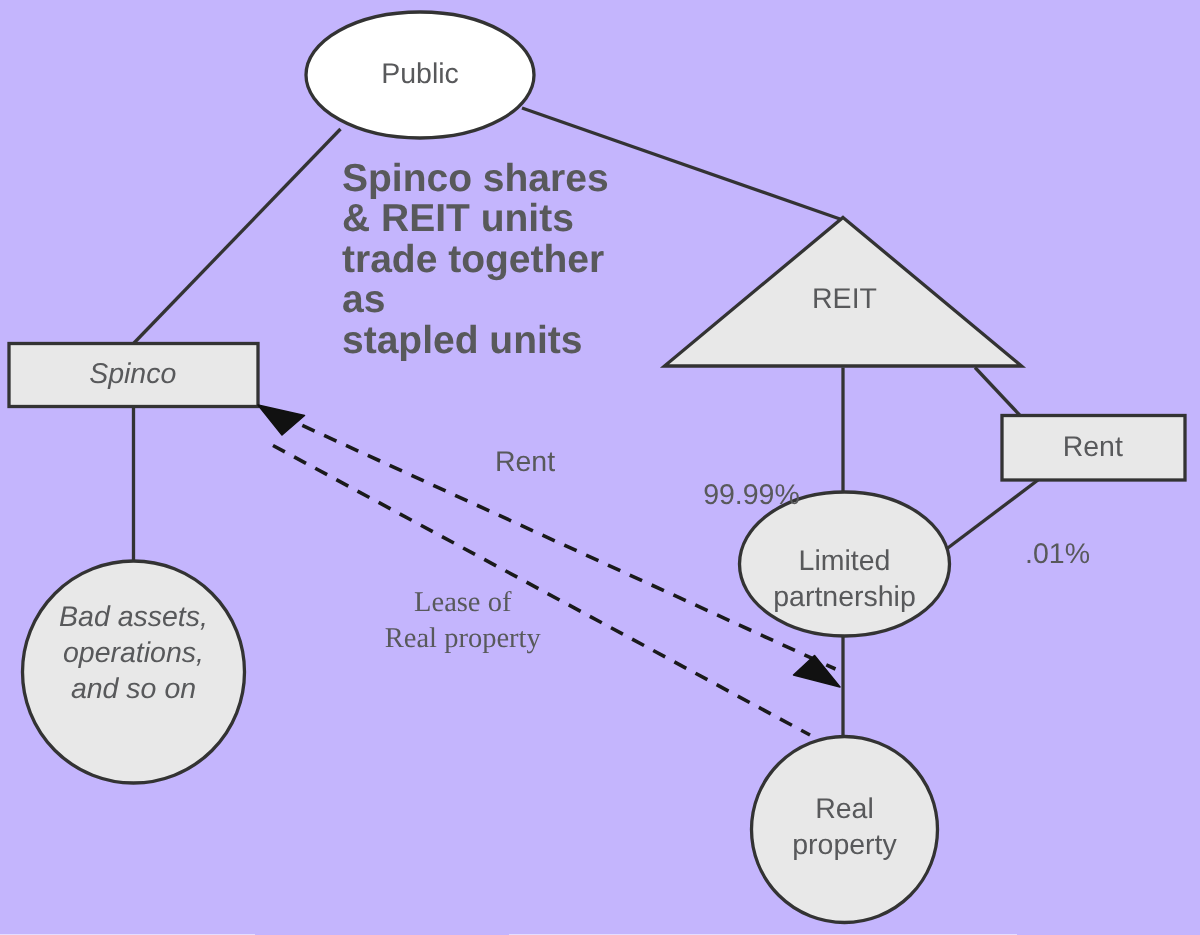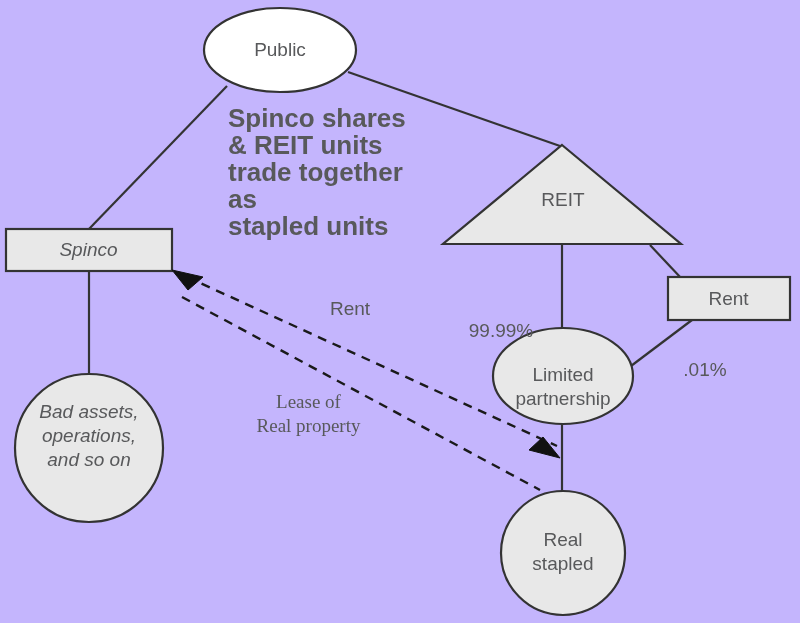--- a/index.html
+++ b/index.html
@@ -129,21 +129,21 @@
   <div class="node-label lbl-spinco">Spinco</div>
 
   <div class="node-label lbl-reit">REIT</div>
 
   <div class="node-label lbl-gpco">Rent</div>
 
   <div class="node-label lbl-lp">Limited
 partnership</div>
 
   <div class="node-label lbl-realprop">Real
-stapled</div>
+property</div>
 
   <div class="node-label lbl-badassets">Bad assets,
 operations,
 and so on</div>
 
   <div class="note-label lbl-stapled">Spinco shares
 &amp; REIT units
 trade together as
 stapled units</div>
 

